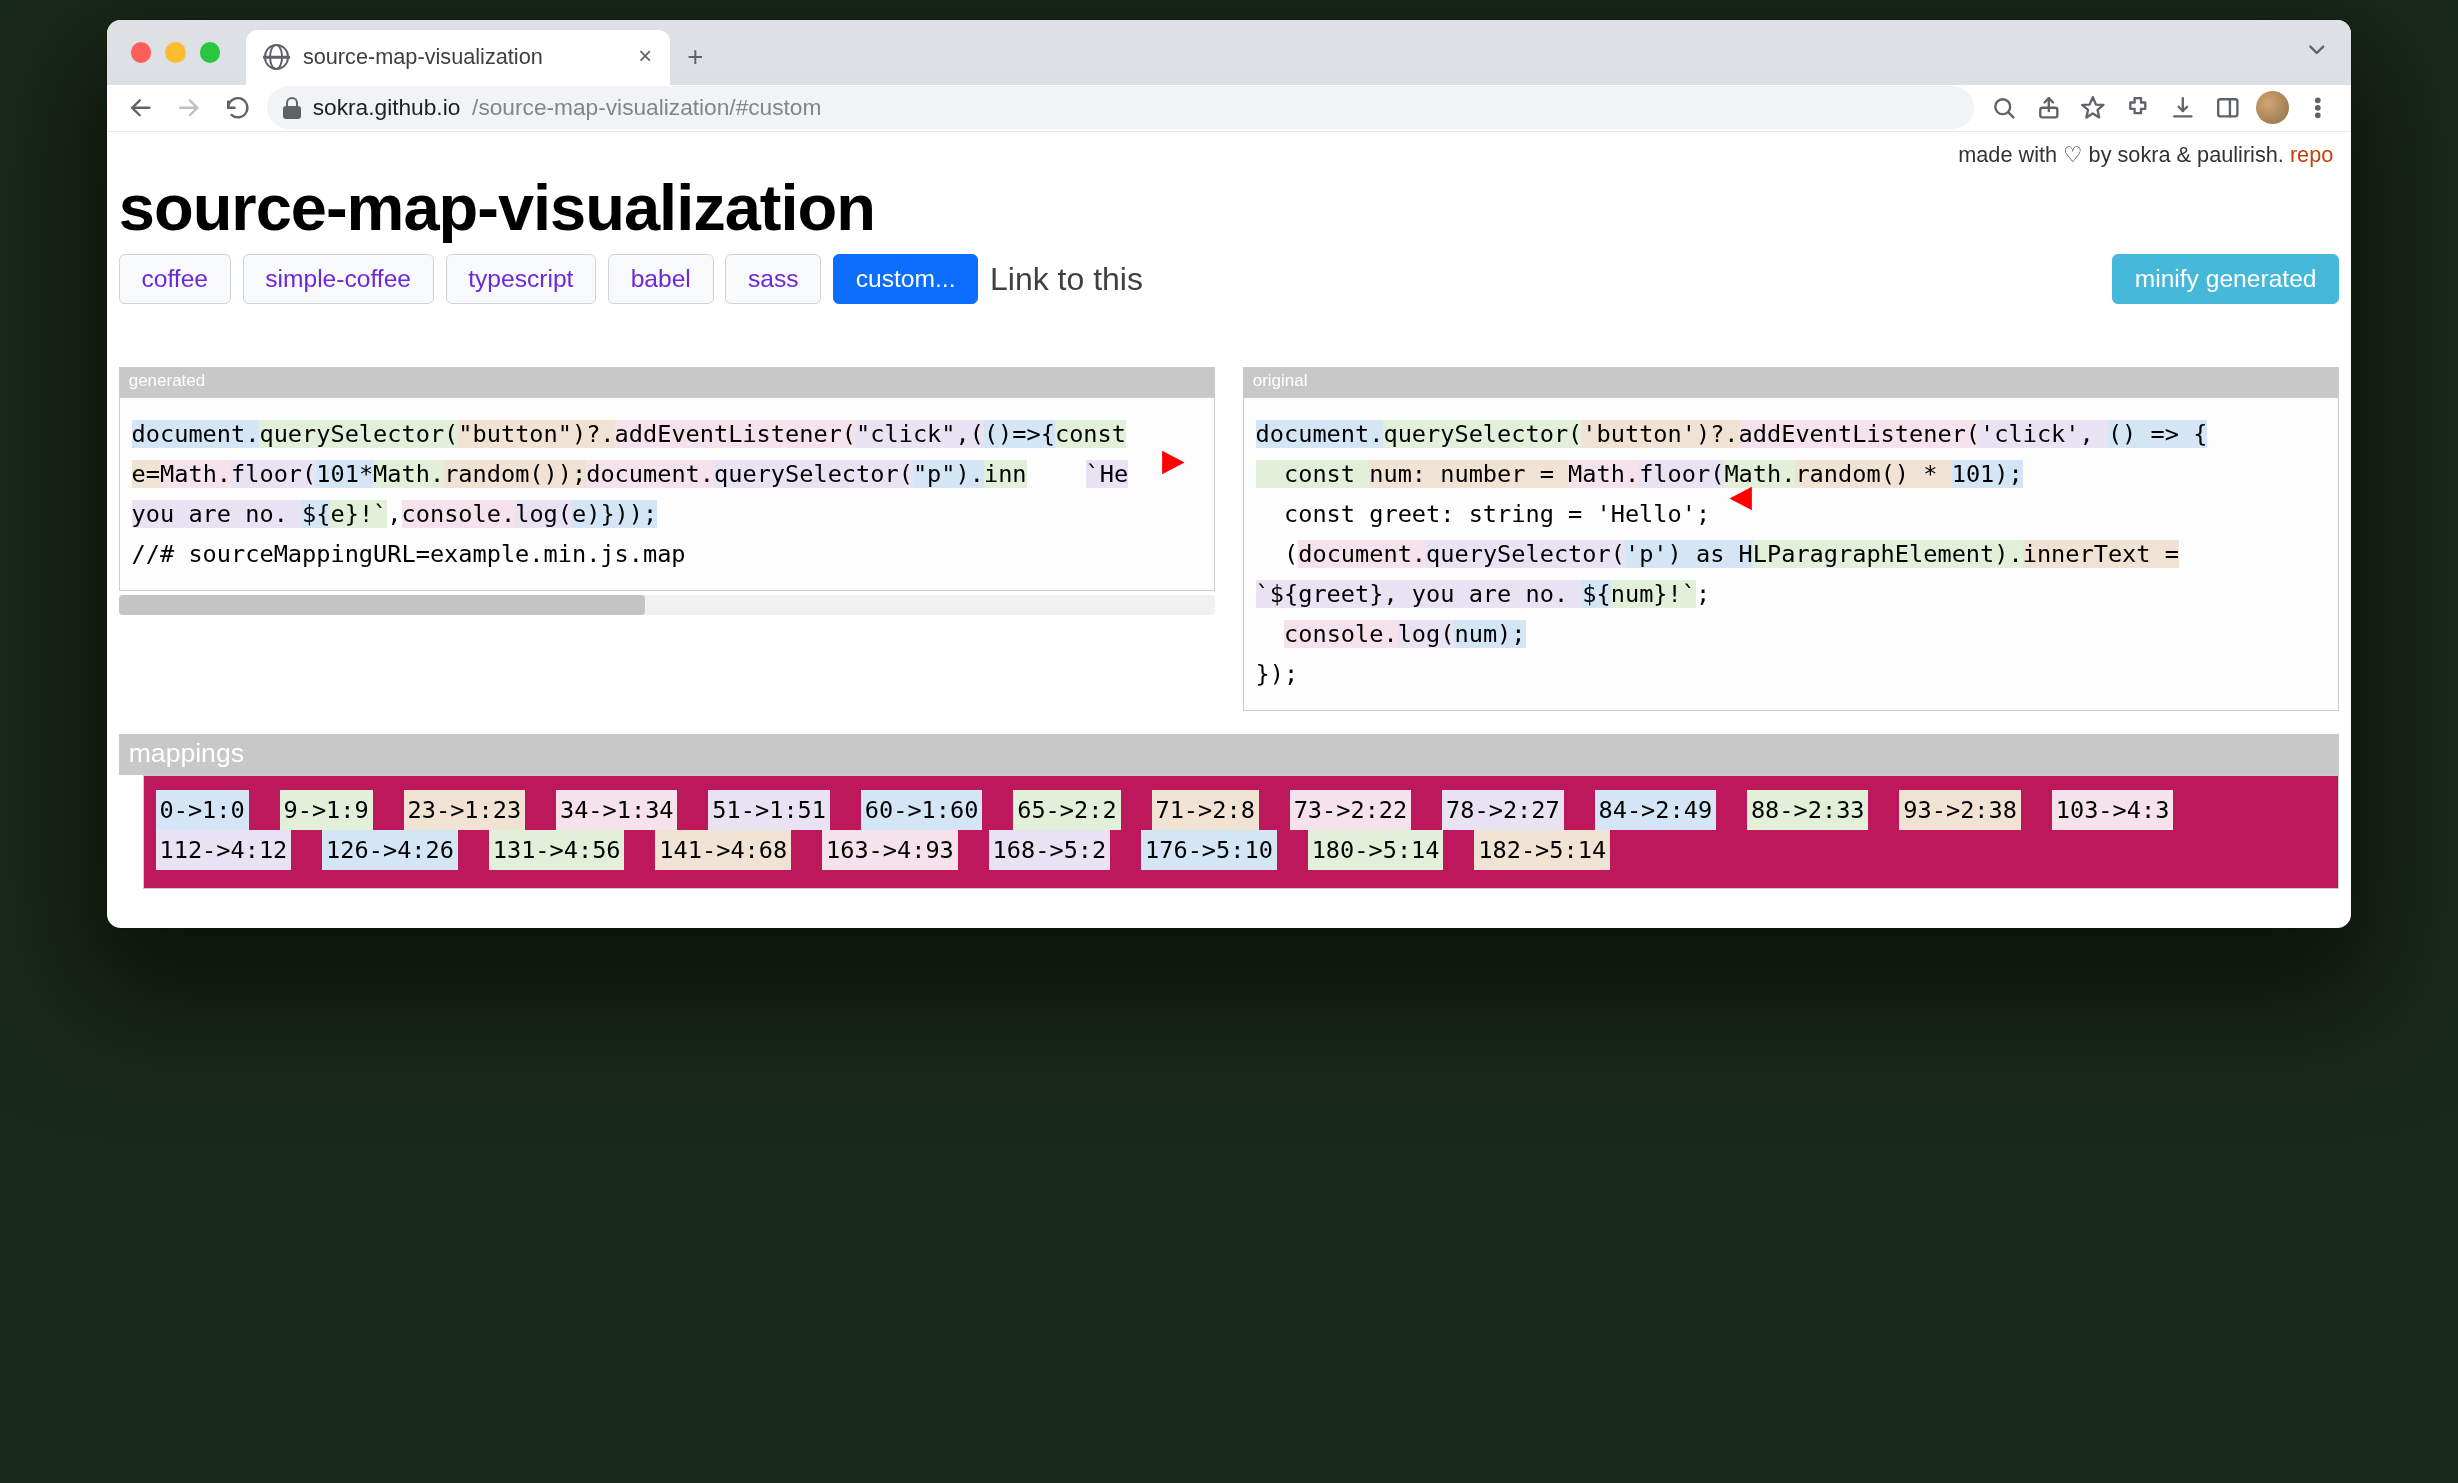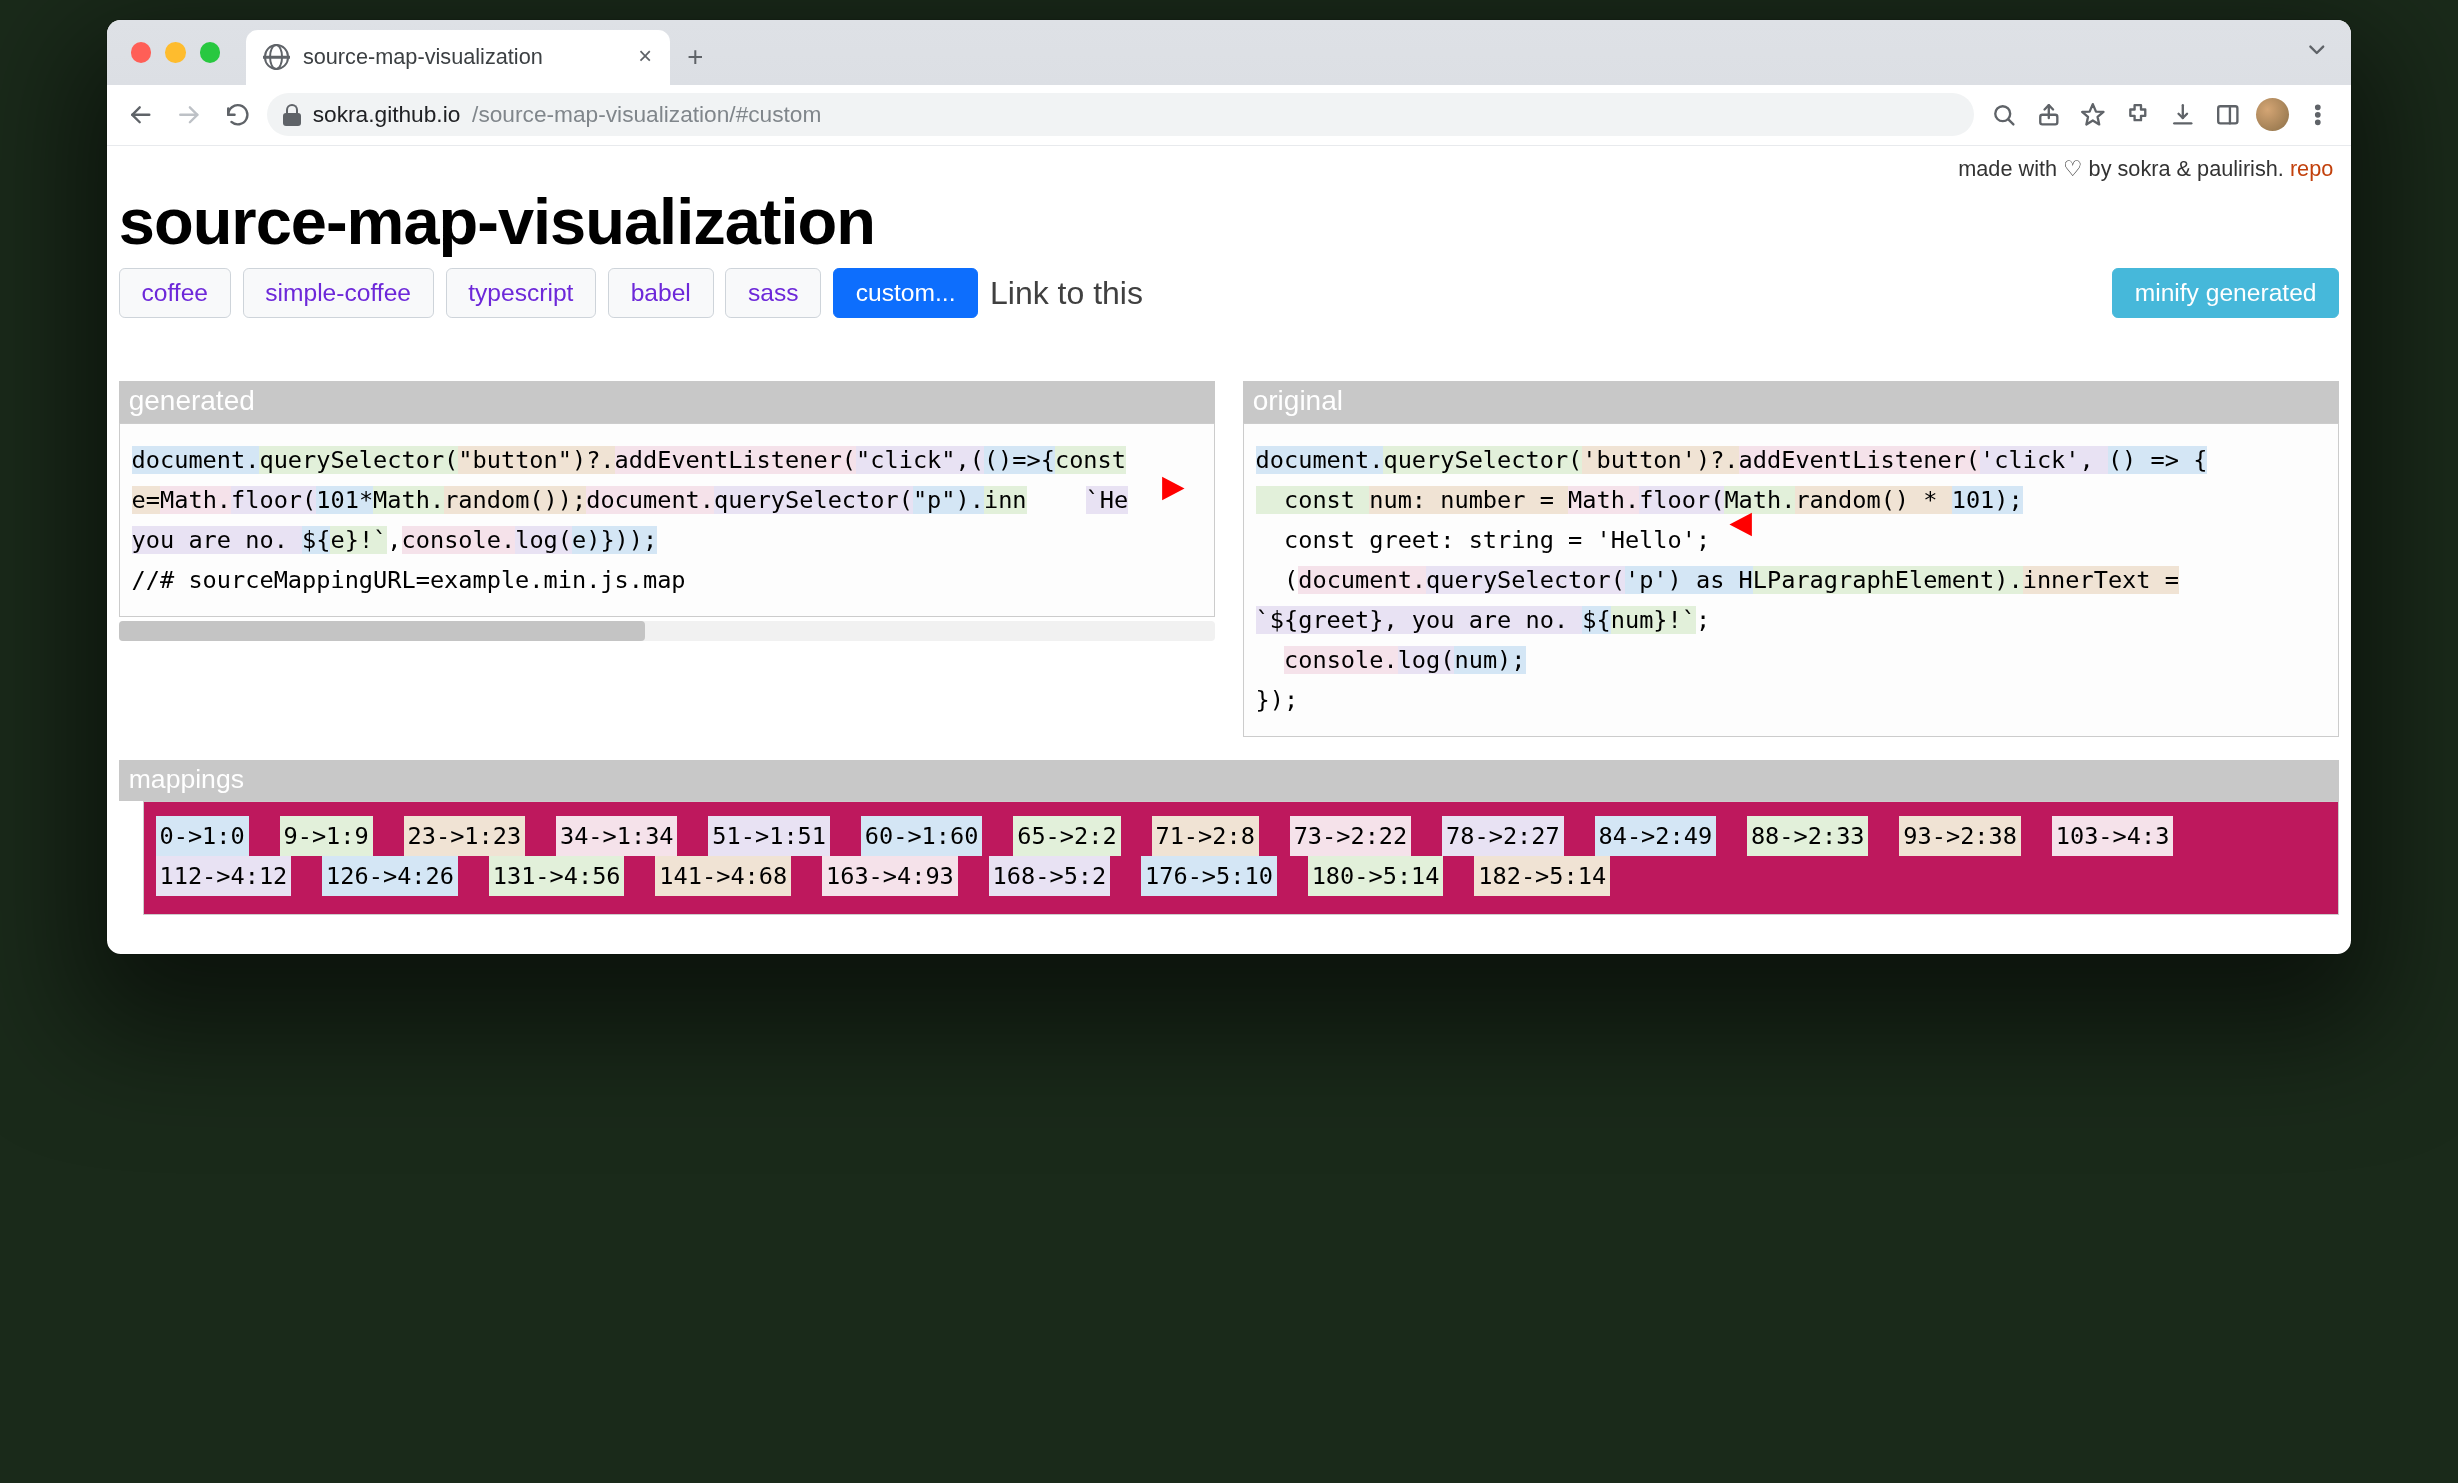--- a/index.html
+++ b/index.html
@@ -46,21 +46,21 @@
     position:relative;
   }
   .tab .globe { width:25.6px; height:25.6px; border:2.5px solid #5f6368; border-radius:50%; position:relative;}
   .tab .globe::before {content:"";position:absolute;left:50%;top:-2.5px;bottom:-2.5px;width:9.9px;border:2.5px solid #5f6368;border-radius:50%;transform:translateX(-50%);}
   .tab .globe::after {content:"";position:absolute;left:-2.5px;right:-2.5px;top:50%;height:2.5px;background:#5f6368;transform:translateY(-50%);}
   .tab .close-x { margin-left:auto; font-size:23.6px; color:#5f6368; line-height:1; cursor:pointer;}
   .newtab { width:35px; height:35px; display:flex; align-items:center; justify-content:center; color:#5f6368; font-size:27.6px; margin-bottom:9.9px; cursor:pointer;}
   .dropdown { margin-left:auto; margin-right:9.9px; margin-bottom:17.7px; color:#5f6368; cursor:pointer;}
   
   .toolbar {
-    height: 61px;
+    height: 47px;
     background:#fff;
     border-bottom:1px solid #e8eaed;
     display:flex; align-items:center;
     padding:0 13.8px;
     gap:9.9px;
   }
   .icon-btn { width:39px; height:39px; display:flex; align-items:center; justify-content:center; color:#5f6368; cursor:pointer; border-radius:50%;}
   .icon-btn.disabled{color:#bdc1c6;}
   .omnibox {
     flex:1; height:43px;
@@ -91,21 +91,21 @@
     border:1px solid #ced4da; border-radius:5.9px;
     cursor:pointer;
   }
   .btnrow .btn.primary { background:#0d6efd; color:#fff; border-color:#0d6efd;}
   .btnrow .link { color:#404040; font-size:32px; text-decoration:none; margin-left:0;}
   .btnrow .spacer{flex:1;}
   .btnrow .btn.info { background:#46b8da; color:#fff; border-color:#46b8da;}
   .panels { display:flex; gap:27.6px; margin-top:63px;}
   .panel { flex:1; min-width:0; }
   .panel-head {
-    background:#c8c8c8; color:#fff; font-size:28px;
+    background:#c8c8c8; color:#fff; font-size:17px;
     padding:3.9px 9.9px 5.9px 9.9px;
   }
   .panel-body {
     border:1px solid #ccc;
     background:#fdfdfd;
     padding:15.8px 11.8px;
     font-family: Menlo, Consolas, monospace;
     font-size:23.6px;
     line-height:1.7;
     white-space:normal;

